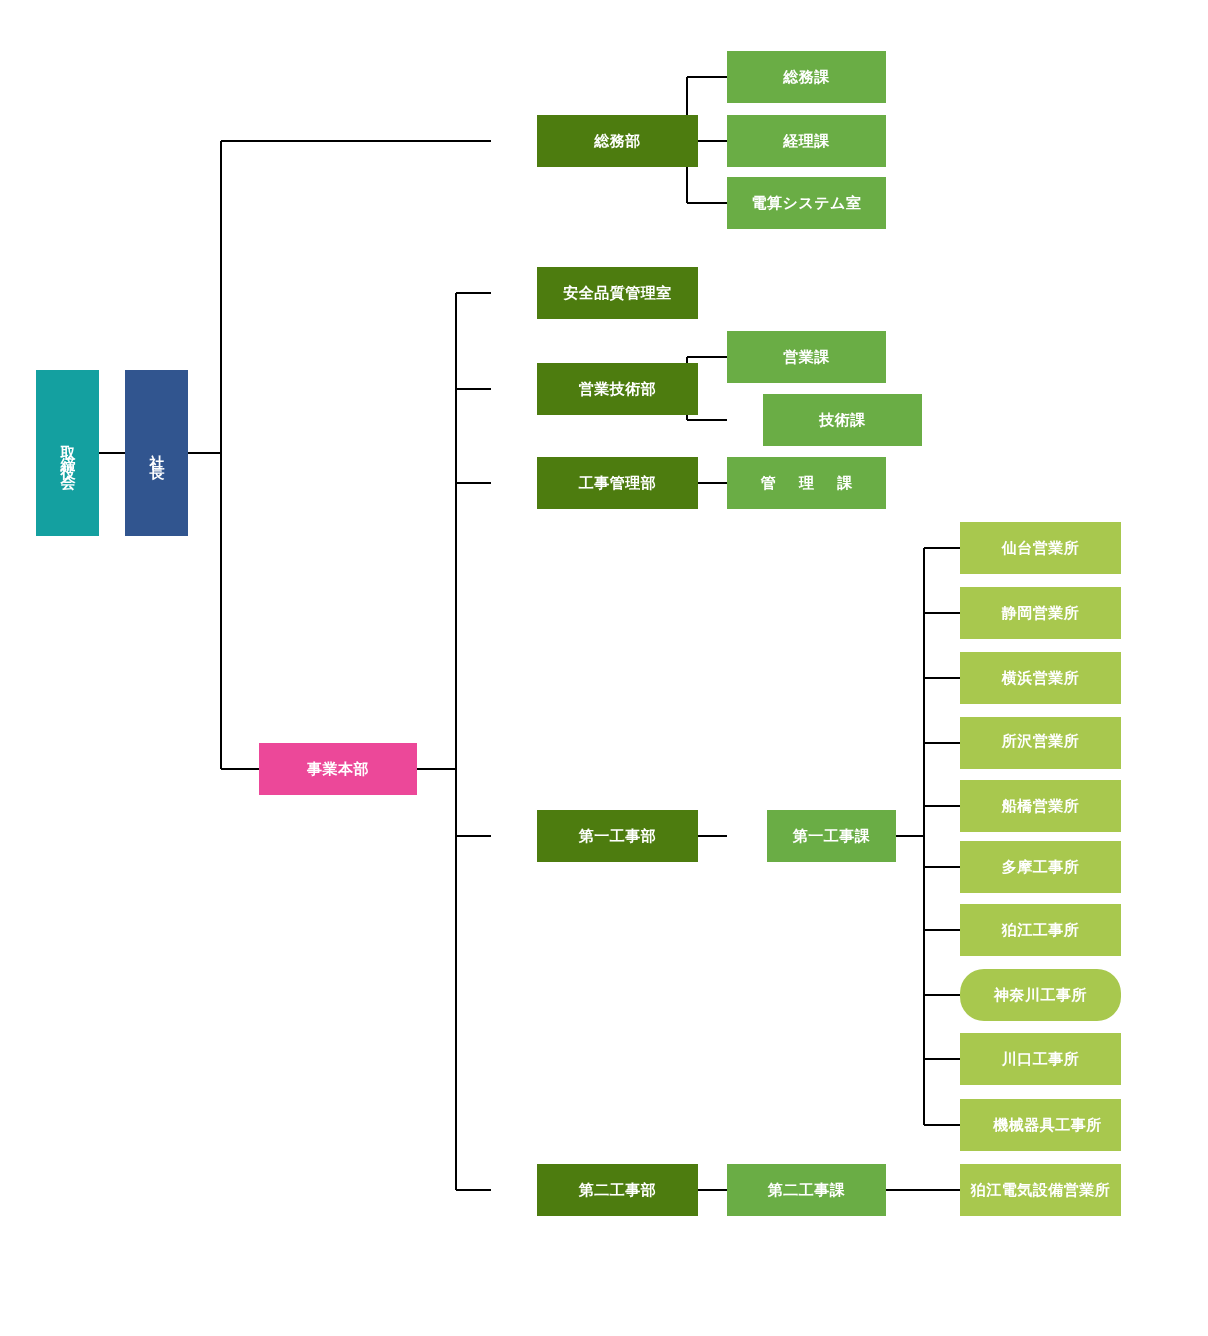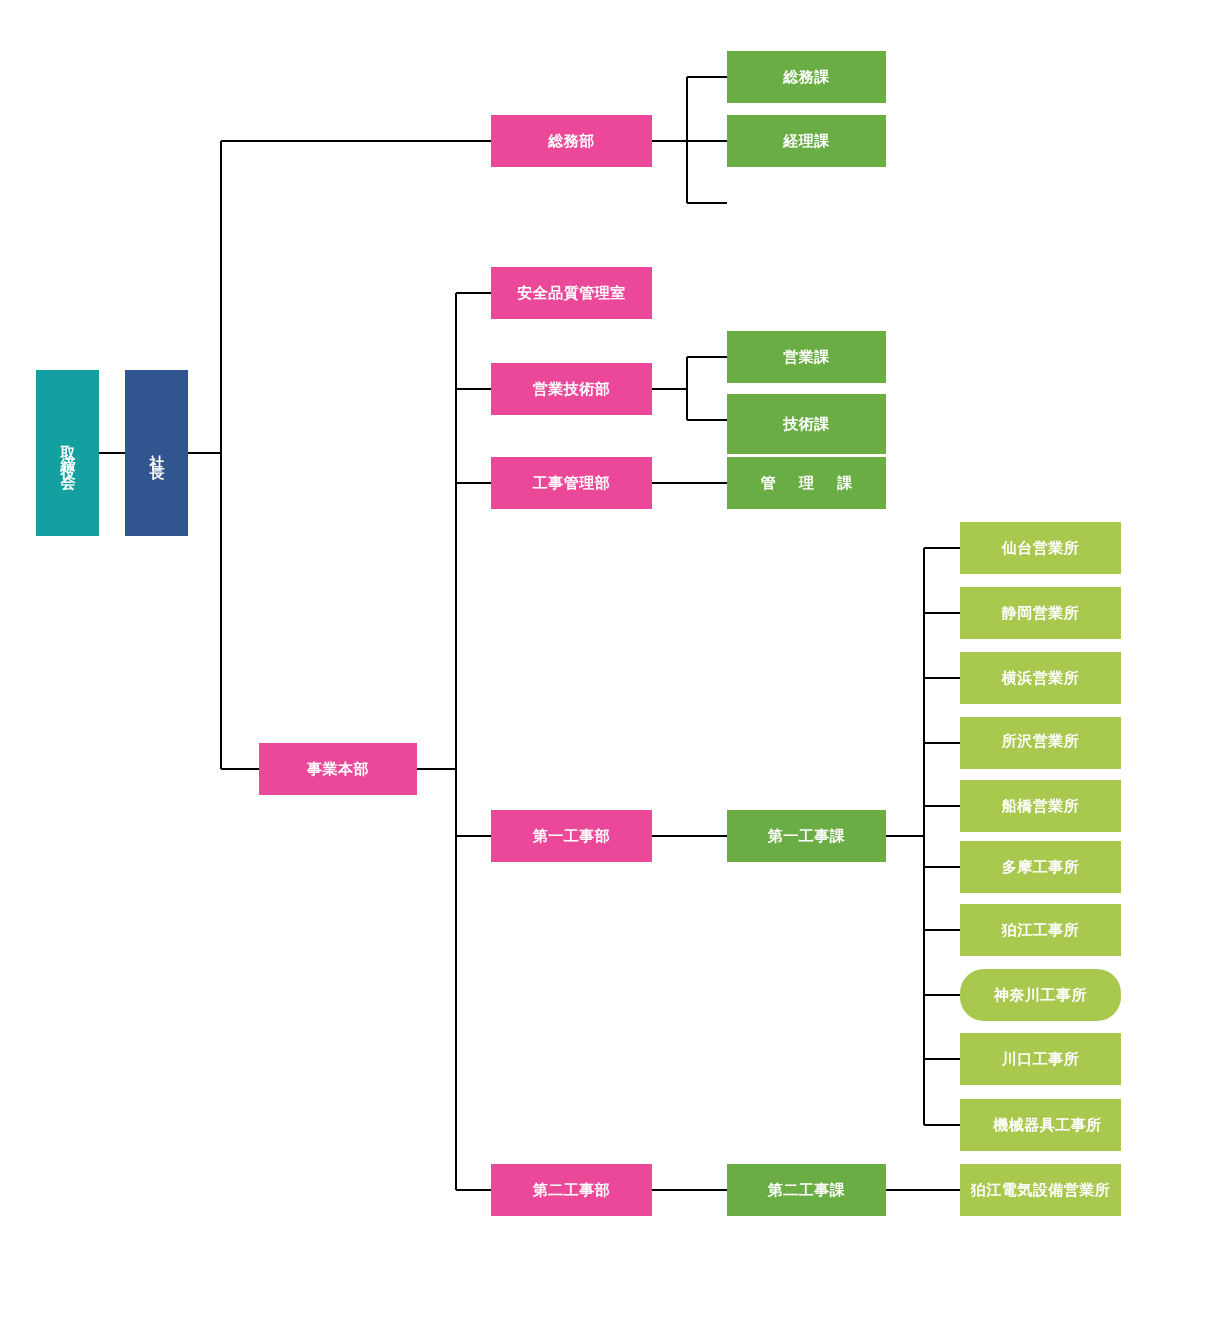--- a/index.html
+++ b/index.html
@@ -6,21 +6,21 @@
   html,body{margin:0;padding:0;background:#ffffff;}
   body{font-family:"DejaVu Sans","Liberation Sans",sans-serif;}
   #chart{position:relative;width:1208px;height:1336px;background:#ffffff;overflow:hidden;}
   #links{position:absolute;left:0;top:0;width:1208px;height:1336px;}
   .node{position:absolute;box-sizing:border-box;display:flex;align-items:center;justify-content:center;
         color:#ffffff;font-weight:bold;letter-spacing:.5px;text-align:center;line-height:1.25;}
   .node span{display:block;}
   .t-teal{background:#14a0a0;}
   .t-navy{background:#31558f;}
   .t-hq{background:#ec4899;}
-  .t-dept{background:#ec4899;}
+  .t-dept{background:#4d7c0f;margin-left:46px;}
   .t-sect{background:#6aad45;}
   .t-office{background:#a8c84e;}
   .vertical{writing-mode:vertical-rl;text-orientation:upright;letter-spacing:10px;}
   .sp-wide{letter-spacing:9px;text-indent:9px;}
 </style>
 </head>
 <body>
 
 <div id="chart">
 
@@ -90,54 +90,57 @@
   </div>
 
   <div class="node t-sect" style="left:727px;top:51px;width:159px;height:52px;font-size:15px;">
     <span>総務課</span>
   </div>
 
   <div class="node t-sect" style="left:727px;top:115px;width:159px;height:52px;font-size:15px;">
     <span>経理課</span>
   </div>
 
+  <div class="node t-sect" style="left:727px;top:177px;width:159px;height:52px;font-size:15px;">
+    <span>電算システム室</span>
+  </div>
 
   <div class="node t-hq" style="left:259px;top:743px;width:158px;height:52px;font-size:15px;">
     <span>事業本部</span>
   </div>
 
   <div class="node t-dept" style="left:491px;top:267px;width:161px;height:52px;font-size:15px;">
     <span>安全品質管理室</span>
   </div>
 
   <div class="node t-dept" style="left:491px;top:363px;width:161px;height:52px;font-size:15px;">
     <span>営業技術部</span>
   </div>
 
   <div class="node t-sect" style="left:727px;top:331px;width:159px;height:52px;font-size:15px;">
     <span>営業課</span>
   </div>
 
-  <div class="node t-sect" style="left:727px;top:394px;width:159px;height:60px;font-size:15px;text-align:center;">
+  <div class="node t-sect" style="left:763px;top:394px;width:159px;height:52px;font-size:15px;text-align:center;">
     <span>技術課</span>
   </div>
 
   <div class="node t-dept" style="left:491px;top:457px;width:161px;height:52px;font-size:15px;">
     <span>工事管理部</span>
   </div>
 
   <div class="node t-sect" style="left:727px;top:457px;width:159px;height:52px;font-size:15px;">
     <span class="sp-wide">管 理 課</span>
   </div>
 
   <div class="node t-dept" style="left:491px;top:810px;width:161px;height:52px;font-size:15px;">
     <span>第一工事部</span>
   </div>
 
-  <div class="node t-sect" style="left:727px;top:810px;width:159px;height:52px;font-size:15px;">
+  <div class="node t-sect" style="left:767px;top:810px;width:129px;height:52px;font-size:15px;">
     <span>第一工事課</span>
   </div>
 
   <div class="node t-dept" style="left:491px;top:1164px;width:161px;height:52px;font-size:15px;">
     <span>第二工事部</span>
   </div>
 
   <div class="node t-sect" style="left:727px;top:1164px;width:159px;height:52px;font-size:15px;">
     <span>第二工事課</span>
   </div>

